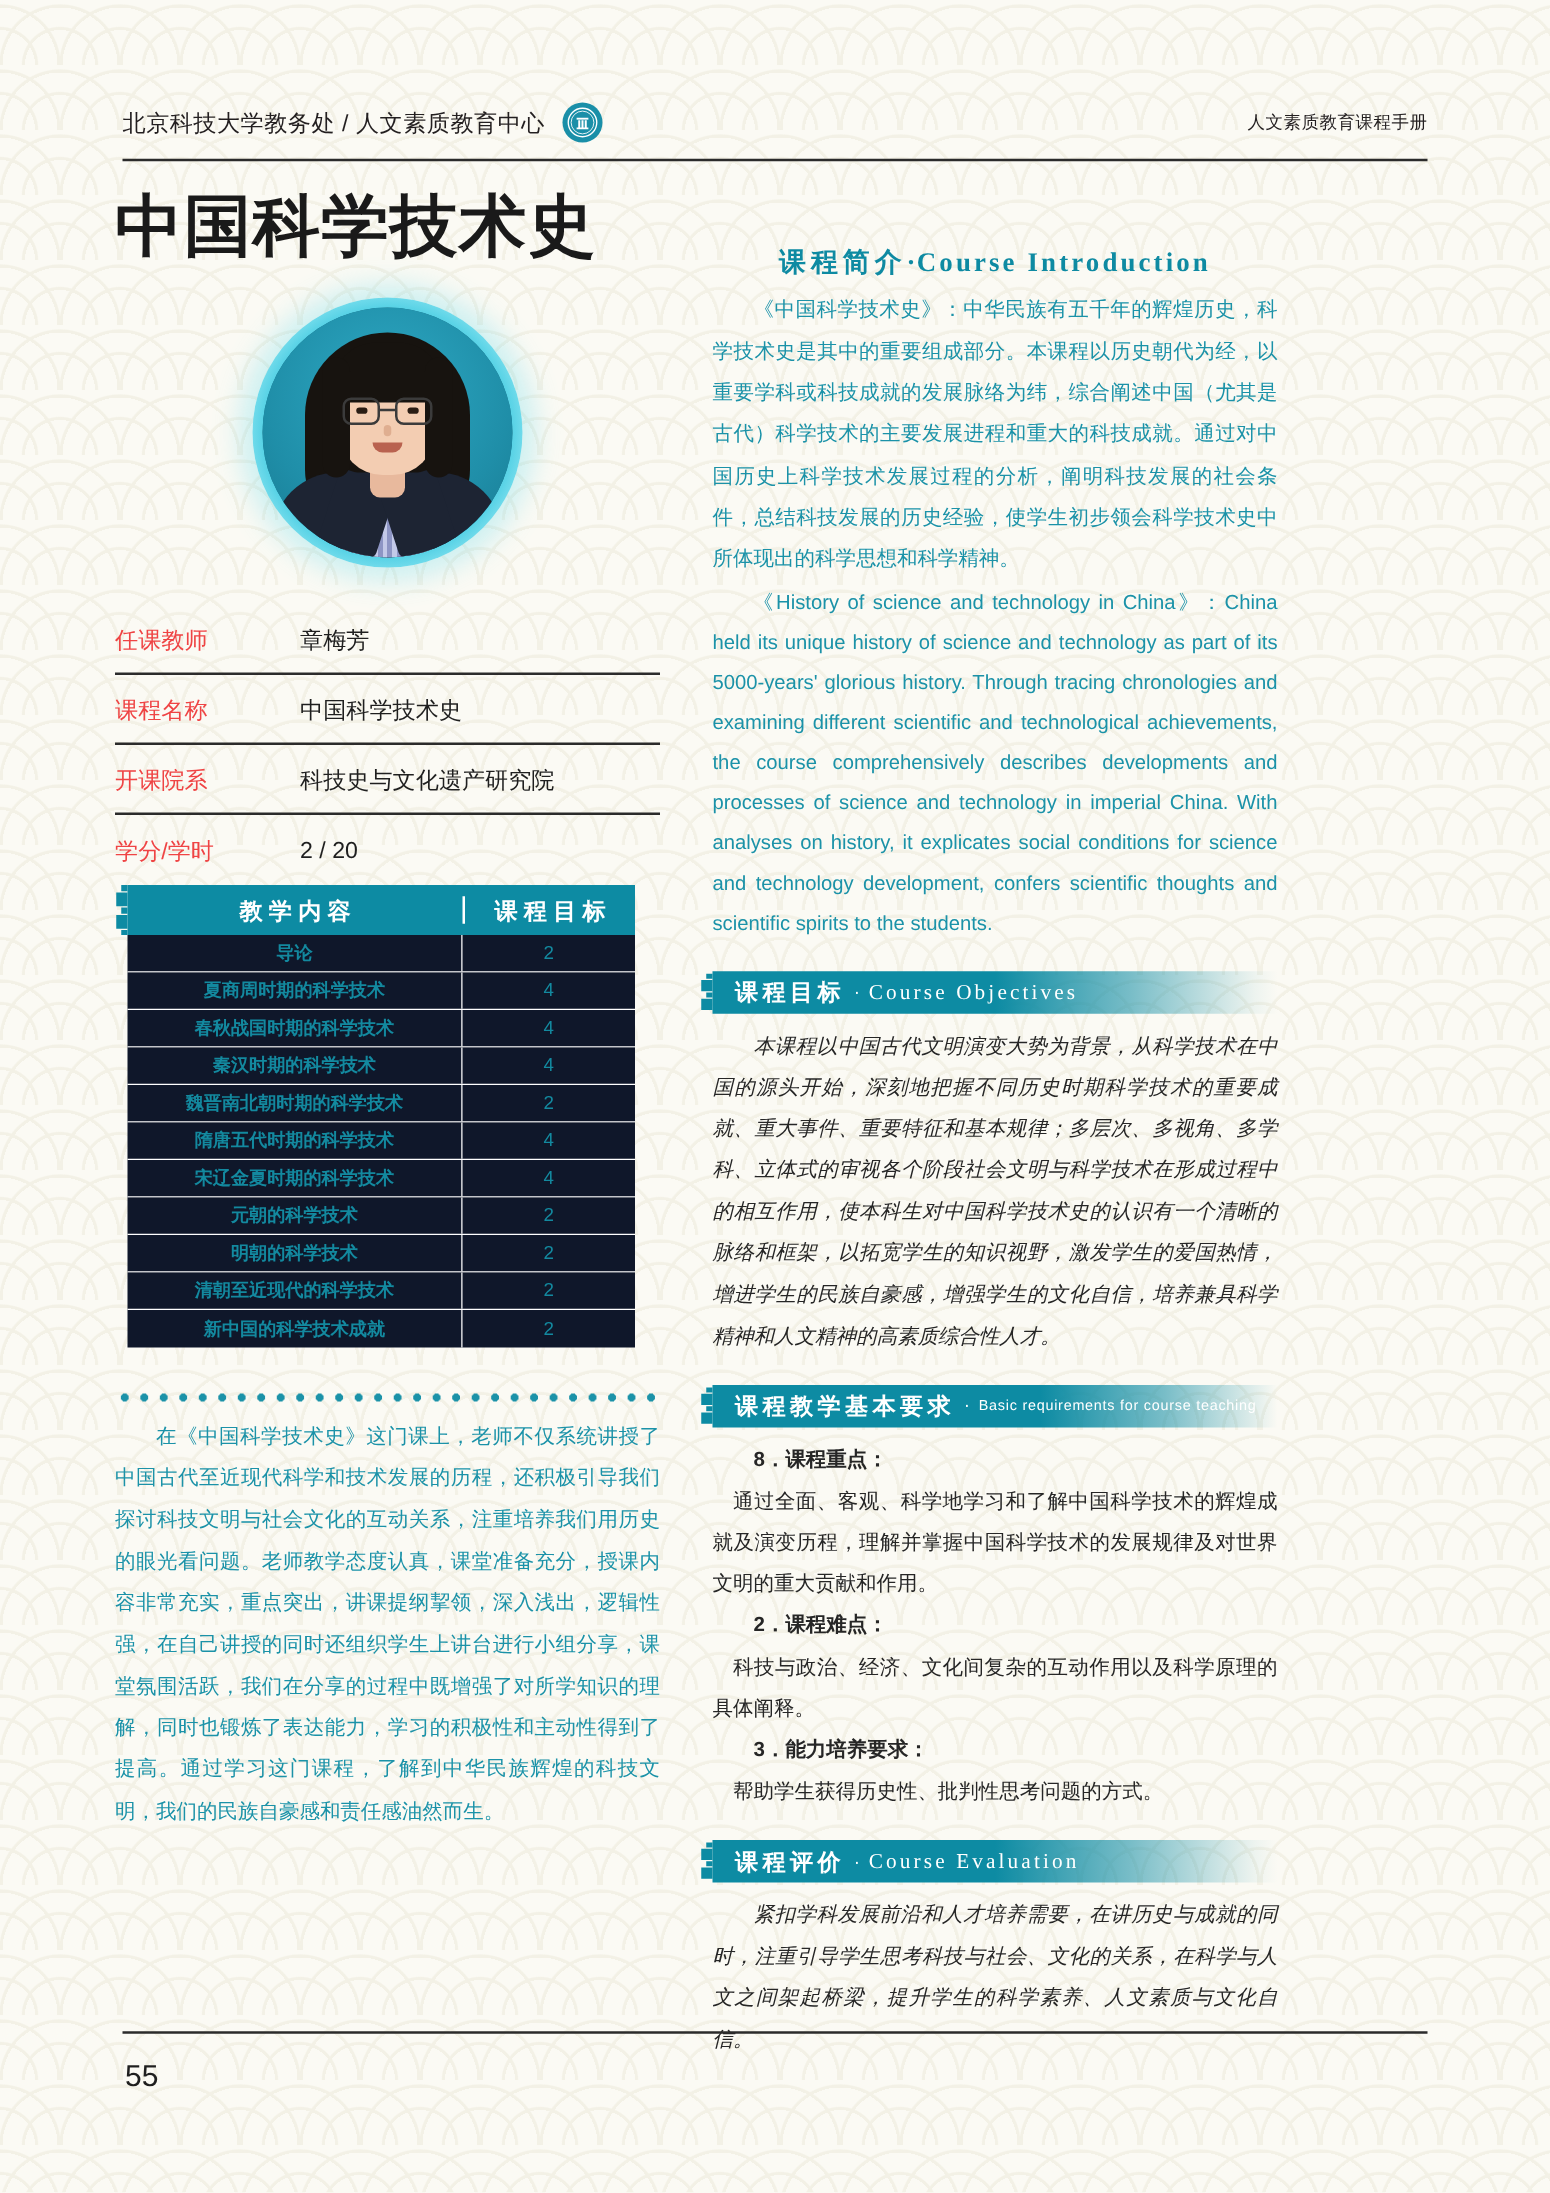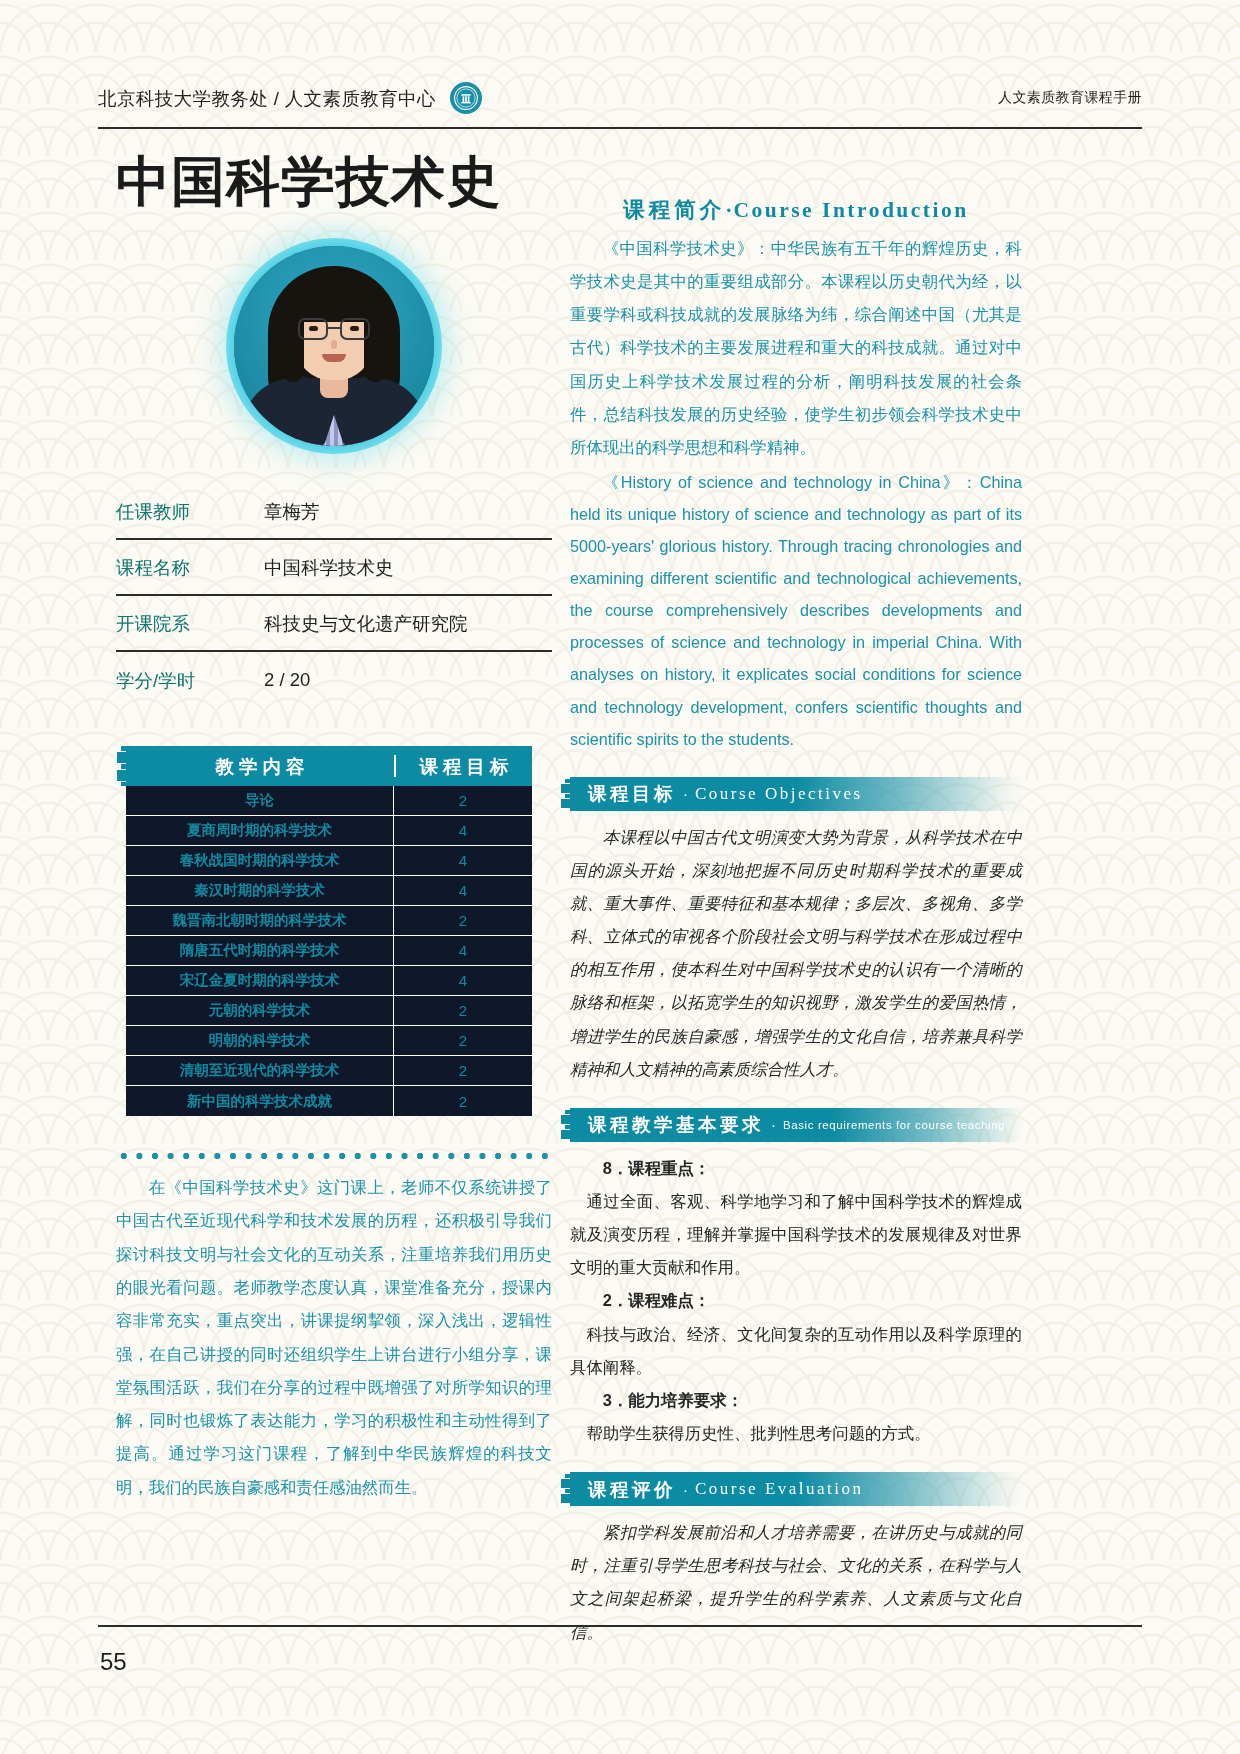--- a/index.html
+++ b/index.html
@@ -80,21 +80,21 @@
     left: 98px;
     top: 127px;
     width: 1044px;
     height: 2.2px;
     background: #2b2b2b;
   }
 
   
   .col-left {
     position: absolute;
-    left: 116px;
+    left: 92px;
     top: 150px;
     width: 436px;
   }
   .col-right {
     position: absolute;
     left: 570px;
     top: 195px;
     width: 452px;
   }
 
@@ -155,31 +155,30 @@
   .info-row {
     display: flex;
     align-items: center;
     height: 56px;
     border-bottom: 2.2px solid #2b2b2b;
   }
   .info-row:last-child { border-bottom: none; }
   .info-label {
     width: 148px;
     font-size: 18.5px;
-    color: #0f766e;
+    color: #ef4444;
     flex: none;
   }
   .info-value {
     font-size: 18.5px;
     color: #1f1f1f;
   }
 
   
   .hours-table {
-    margin-top: 38px;
     margin-left: 10px;
     width: 406px;
     position: relative;
   }
   
   .corner-deco {
     position: absolute;
     left: -9px;
     top: 0px;
     width: 9px;

